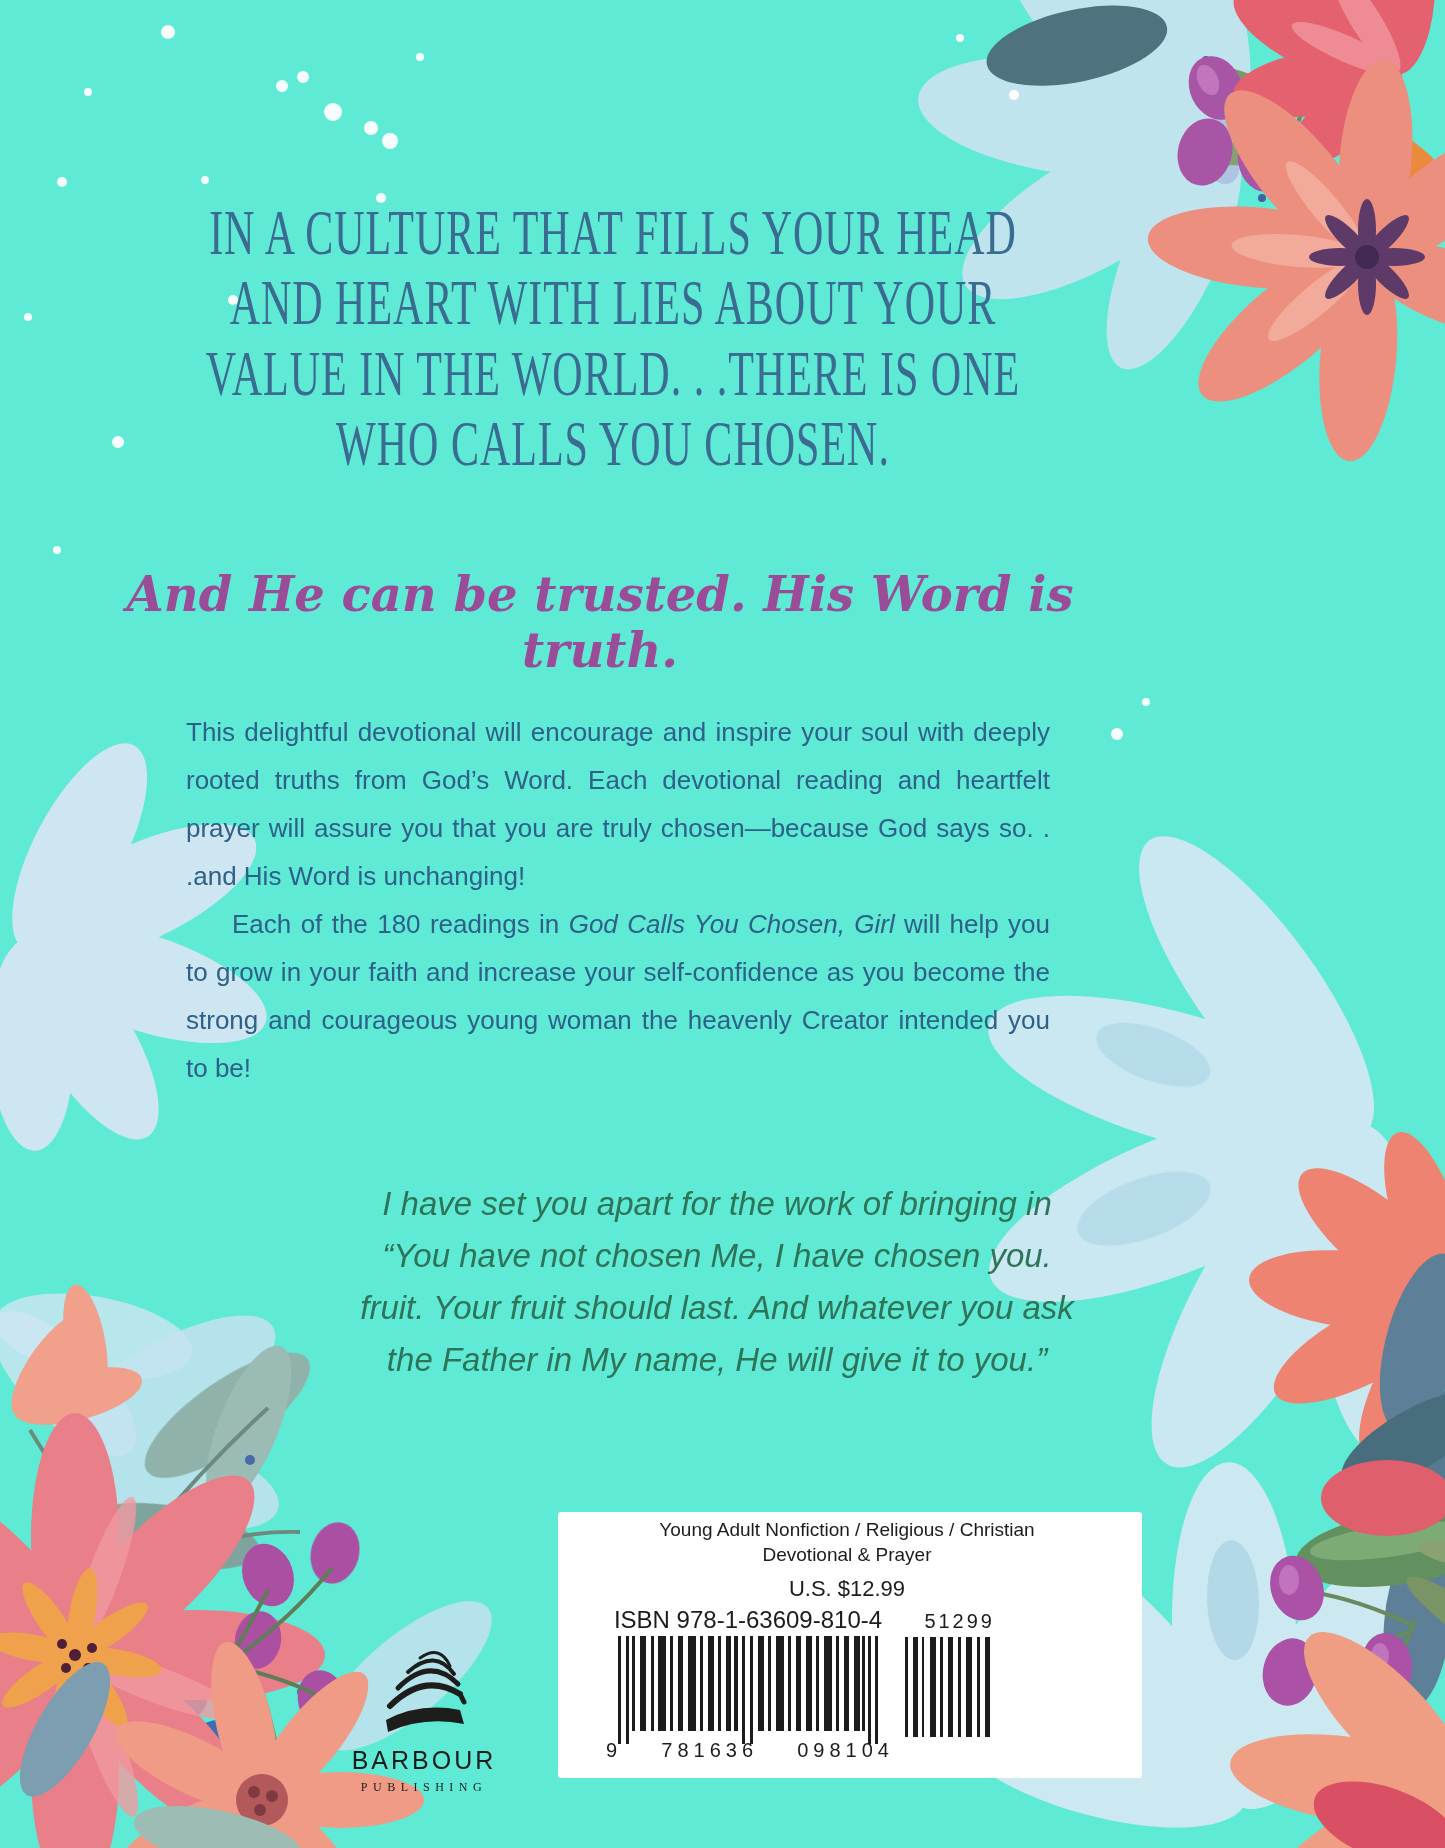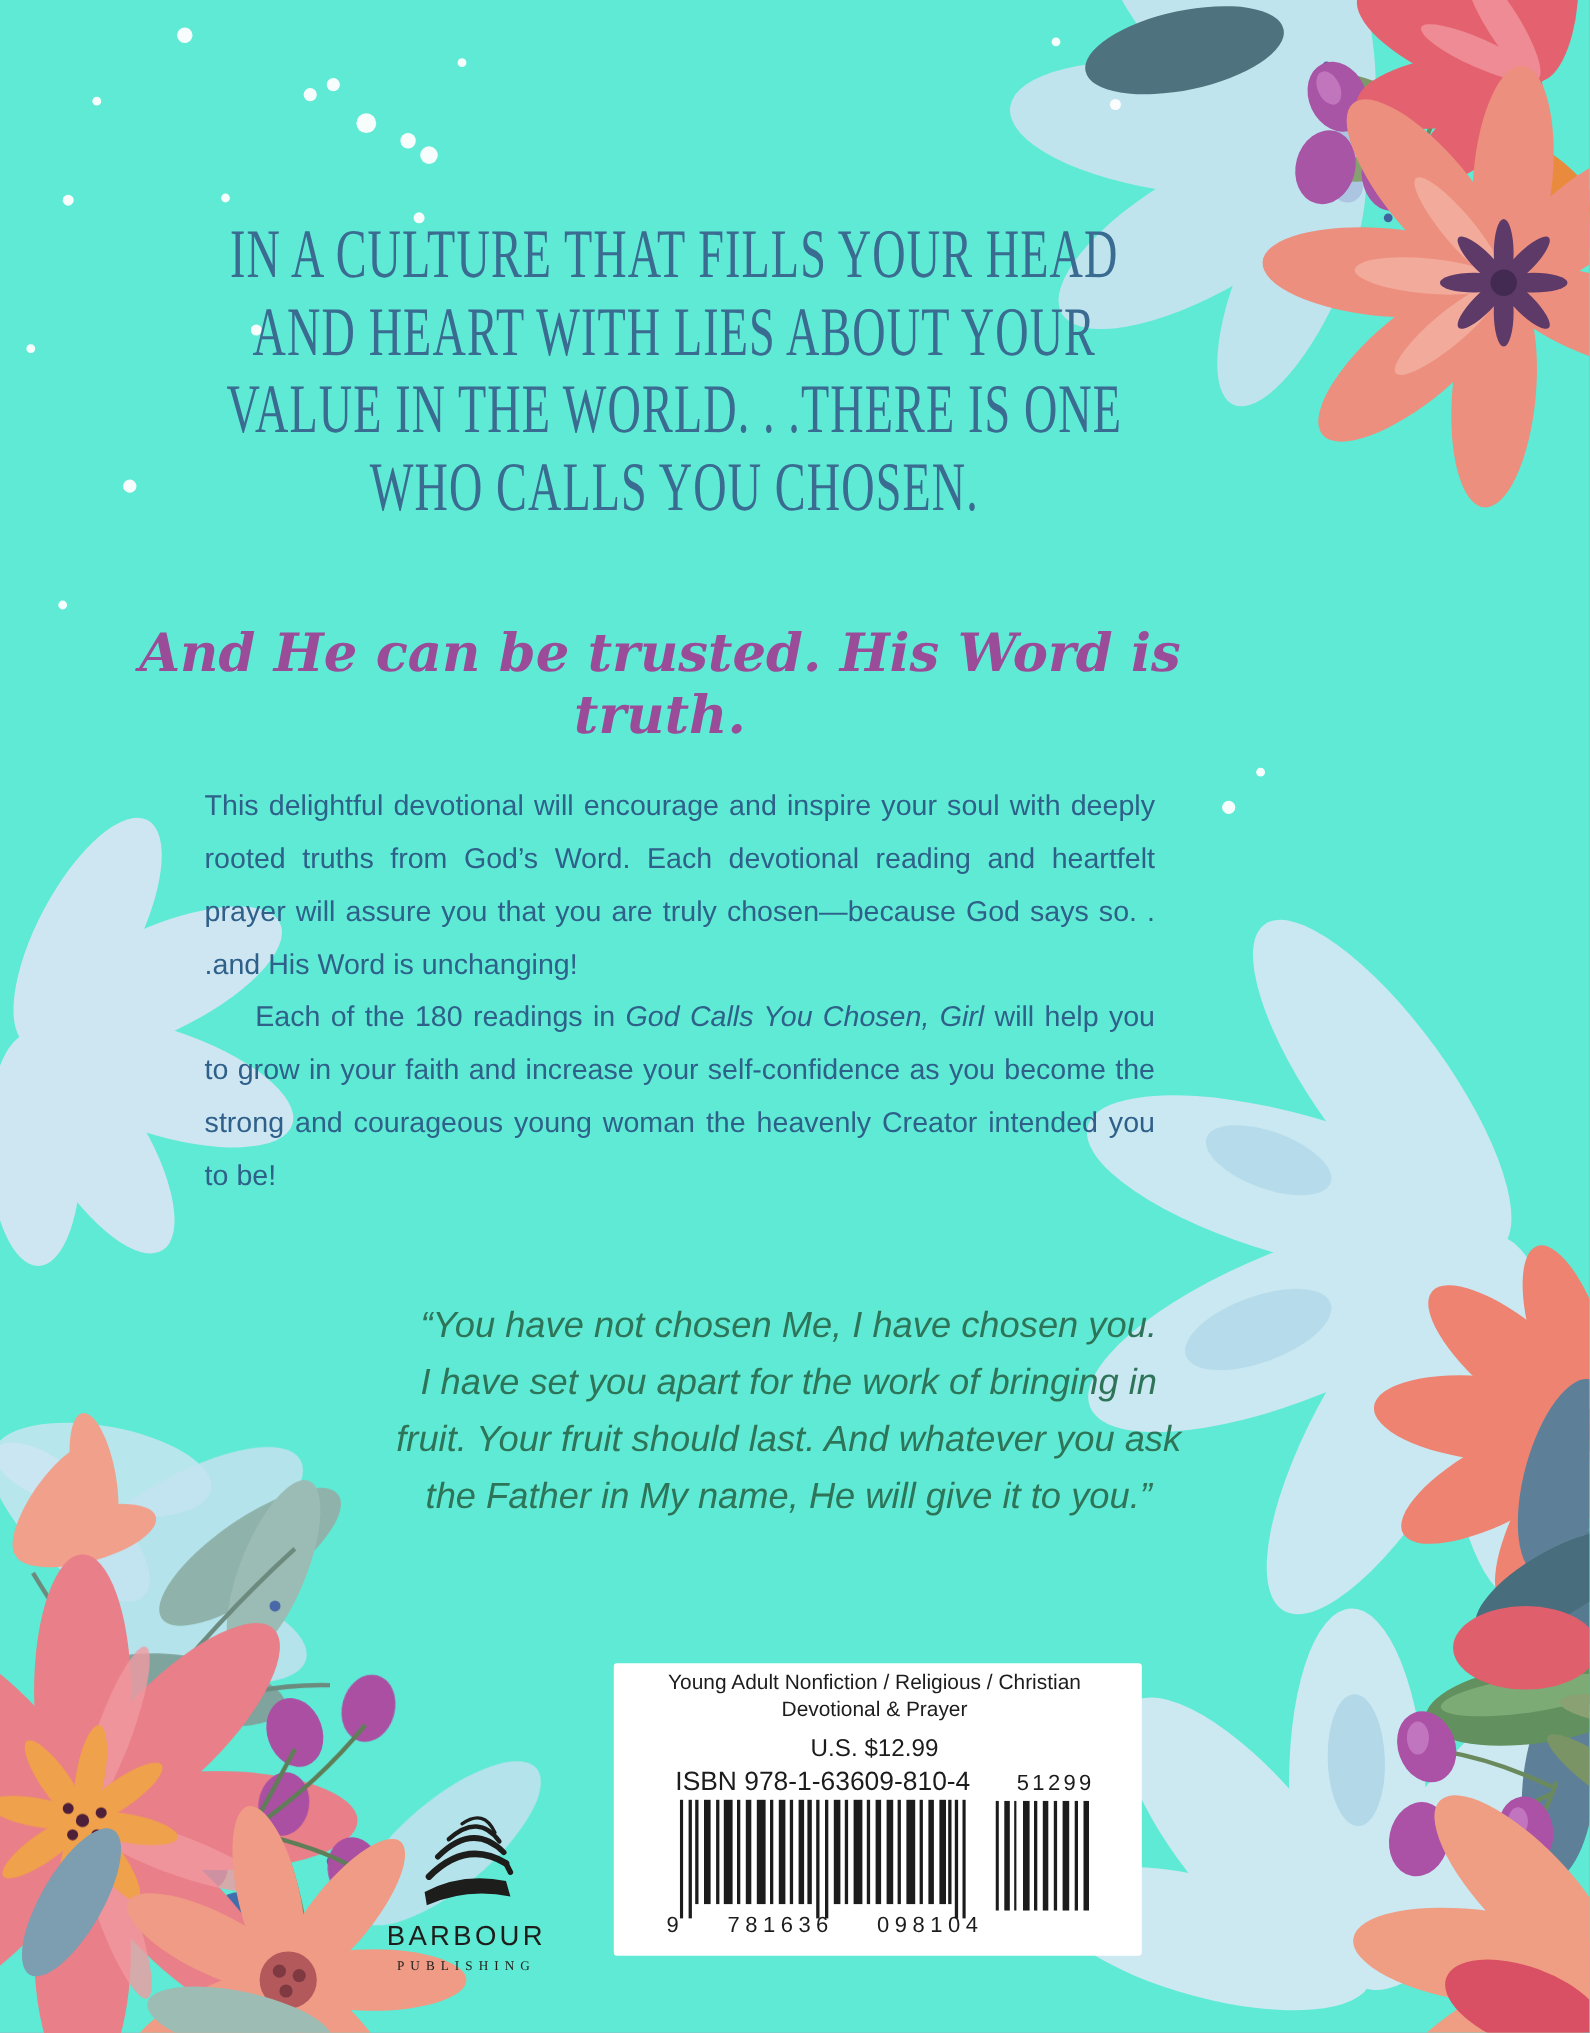--- a/index.html
+++ b/index.html
@@ -18,21 +18,21 @@
   .body-copy p{margin:0;}
   .body-copy p.indent{text-indent:46px;}
   .body-copy em{font-style:italic;}
   .quote{left:300px;top:1178px;width:834px;text-align:center;color:#2e7459;
          font-style:italic;font-size:33px;line-height:52px;}
   .attribution{left:300px;top:1420px;width:834px;text-align:center;color:#2e7459;}
   .attr-book{font-variant:small-caps;font-size:37px;letter-spacing:1px;}
   .attr-verse{font-size:37px;letter-spacing:1px;}
   .attr-version{font-size:27px;letter-spacing:1px;}
 
-  .sales-box{left:558px;top:1512px;width:480px;height:266px;background:#ffffff;border-radius:3px;
+  .sales-box{left:558px;top:1512px;width:584px;height:266px;background:#ffffff;border-radius:3px;
              color:#1c1c1c;z-index:3;}
   .sales-box .cat1{position:absolute;top:7px;left:0;right:6px;text-align:center;font-size:19px;}
   .sales-box .cat2{position:absolute;top:32px;left:0;right:6px;text-align:center;font-size:19px;}
   .sales-box .price{position:absolute;top:64px;left:0;right:6px;text-align:center;font-size:22px;}
   .sales-box .isbn{position:absolute;top:94px;left:28px;width:324px;text-align:center;font-size:24px;}
   .bc-main{position:absolute;left:60px;top:124px;}
   .bc-digits{position:absolute;left:48px;top:227px;width:288px;display:flex;
              justify-content:space-between;font-size:20px;}
   .bc-digits span{letter-spacing:5px;}
   .bc-addon{position:absolute;left:347px;top:98px;width:92px;}
@@ -337,22 +337,22 @@
   </div>
 
   <div class="layer tagline">And He can be trusted. His Word is truth.</div>
 
   <div class="layer body-copy">
     <p>This delightful devotional will encourage and inspire your soul with deeply rooted truths from God’s Word. Each devotional reading and heartfelt prayer will assure you that you are truly chosen—because God says so. . .and His Word is unchanging!</p>
     <p class="indent"><span>Each of the 180 readings in </span><em>God Calls You Chosen, Girl</em><span> will help you to grow in your faith and increase your self-confidence as you become the strong and courageous young woman the heavenly Creator intended you to be!</span></p>
   </div>
 
   <div class="layer quote">
+    <div>I have set you apart for the work of bringing in</div>
     <div>“You have not chosen Me, I have chosen you.</div>
-    <div>I have set you apart for the work of bringing in</div>
     <div>fruit. Your fruit should last. And whatever you ask</div>
     <div>the Father in My name, He will give it to you.”</div>
   </div>
 
   <div class="layer sales-box">
     <div class="cat1">Young Adult Nonfiction / Religious / Christian</div>
     <div class="cat2">Devotional &amp; Prayer</div>
     <div class="price">U.S. $12.99</div>
     <div class="isbn">ISBN 978-1-63609-810-4</div>
 

